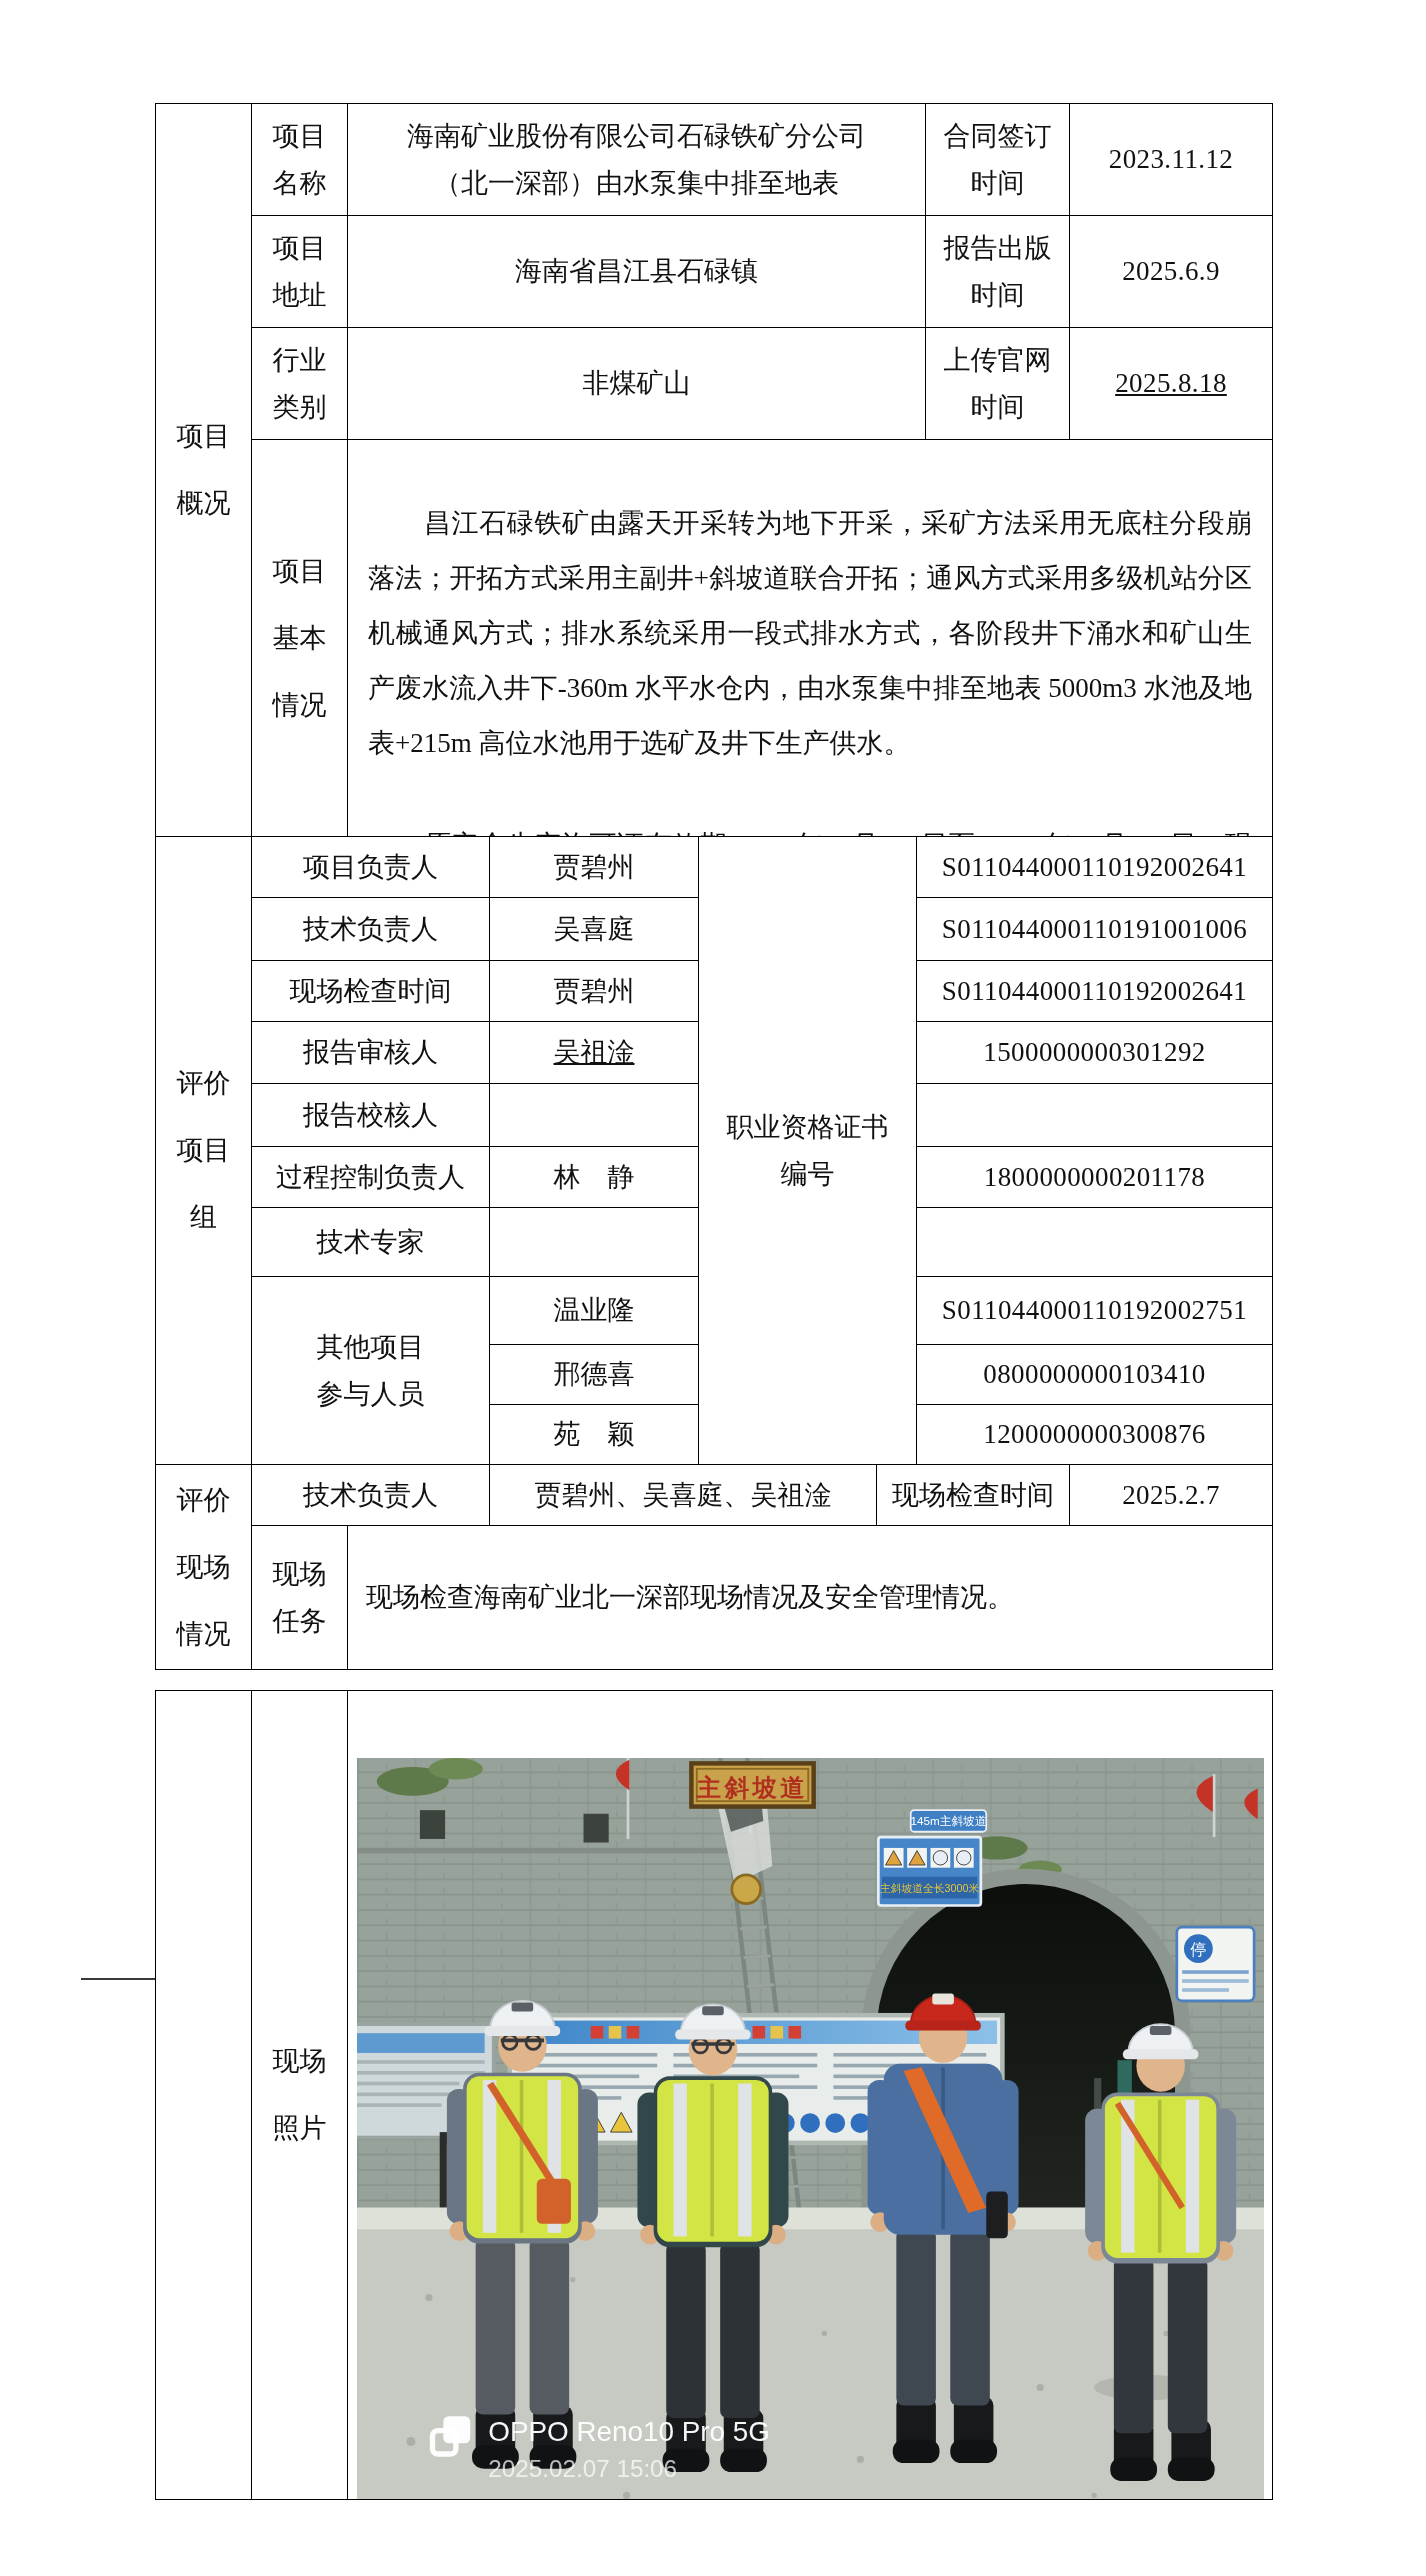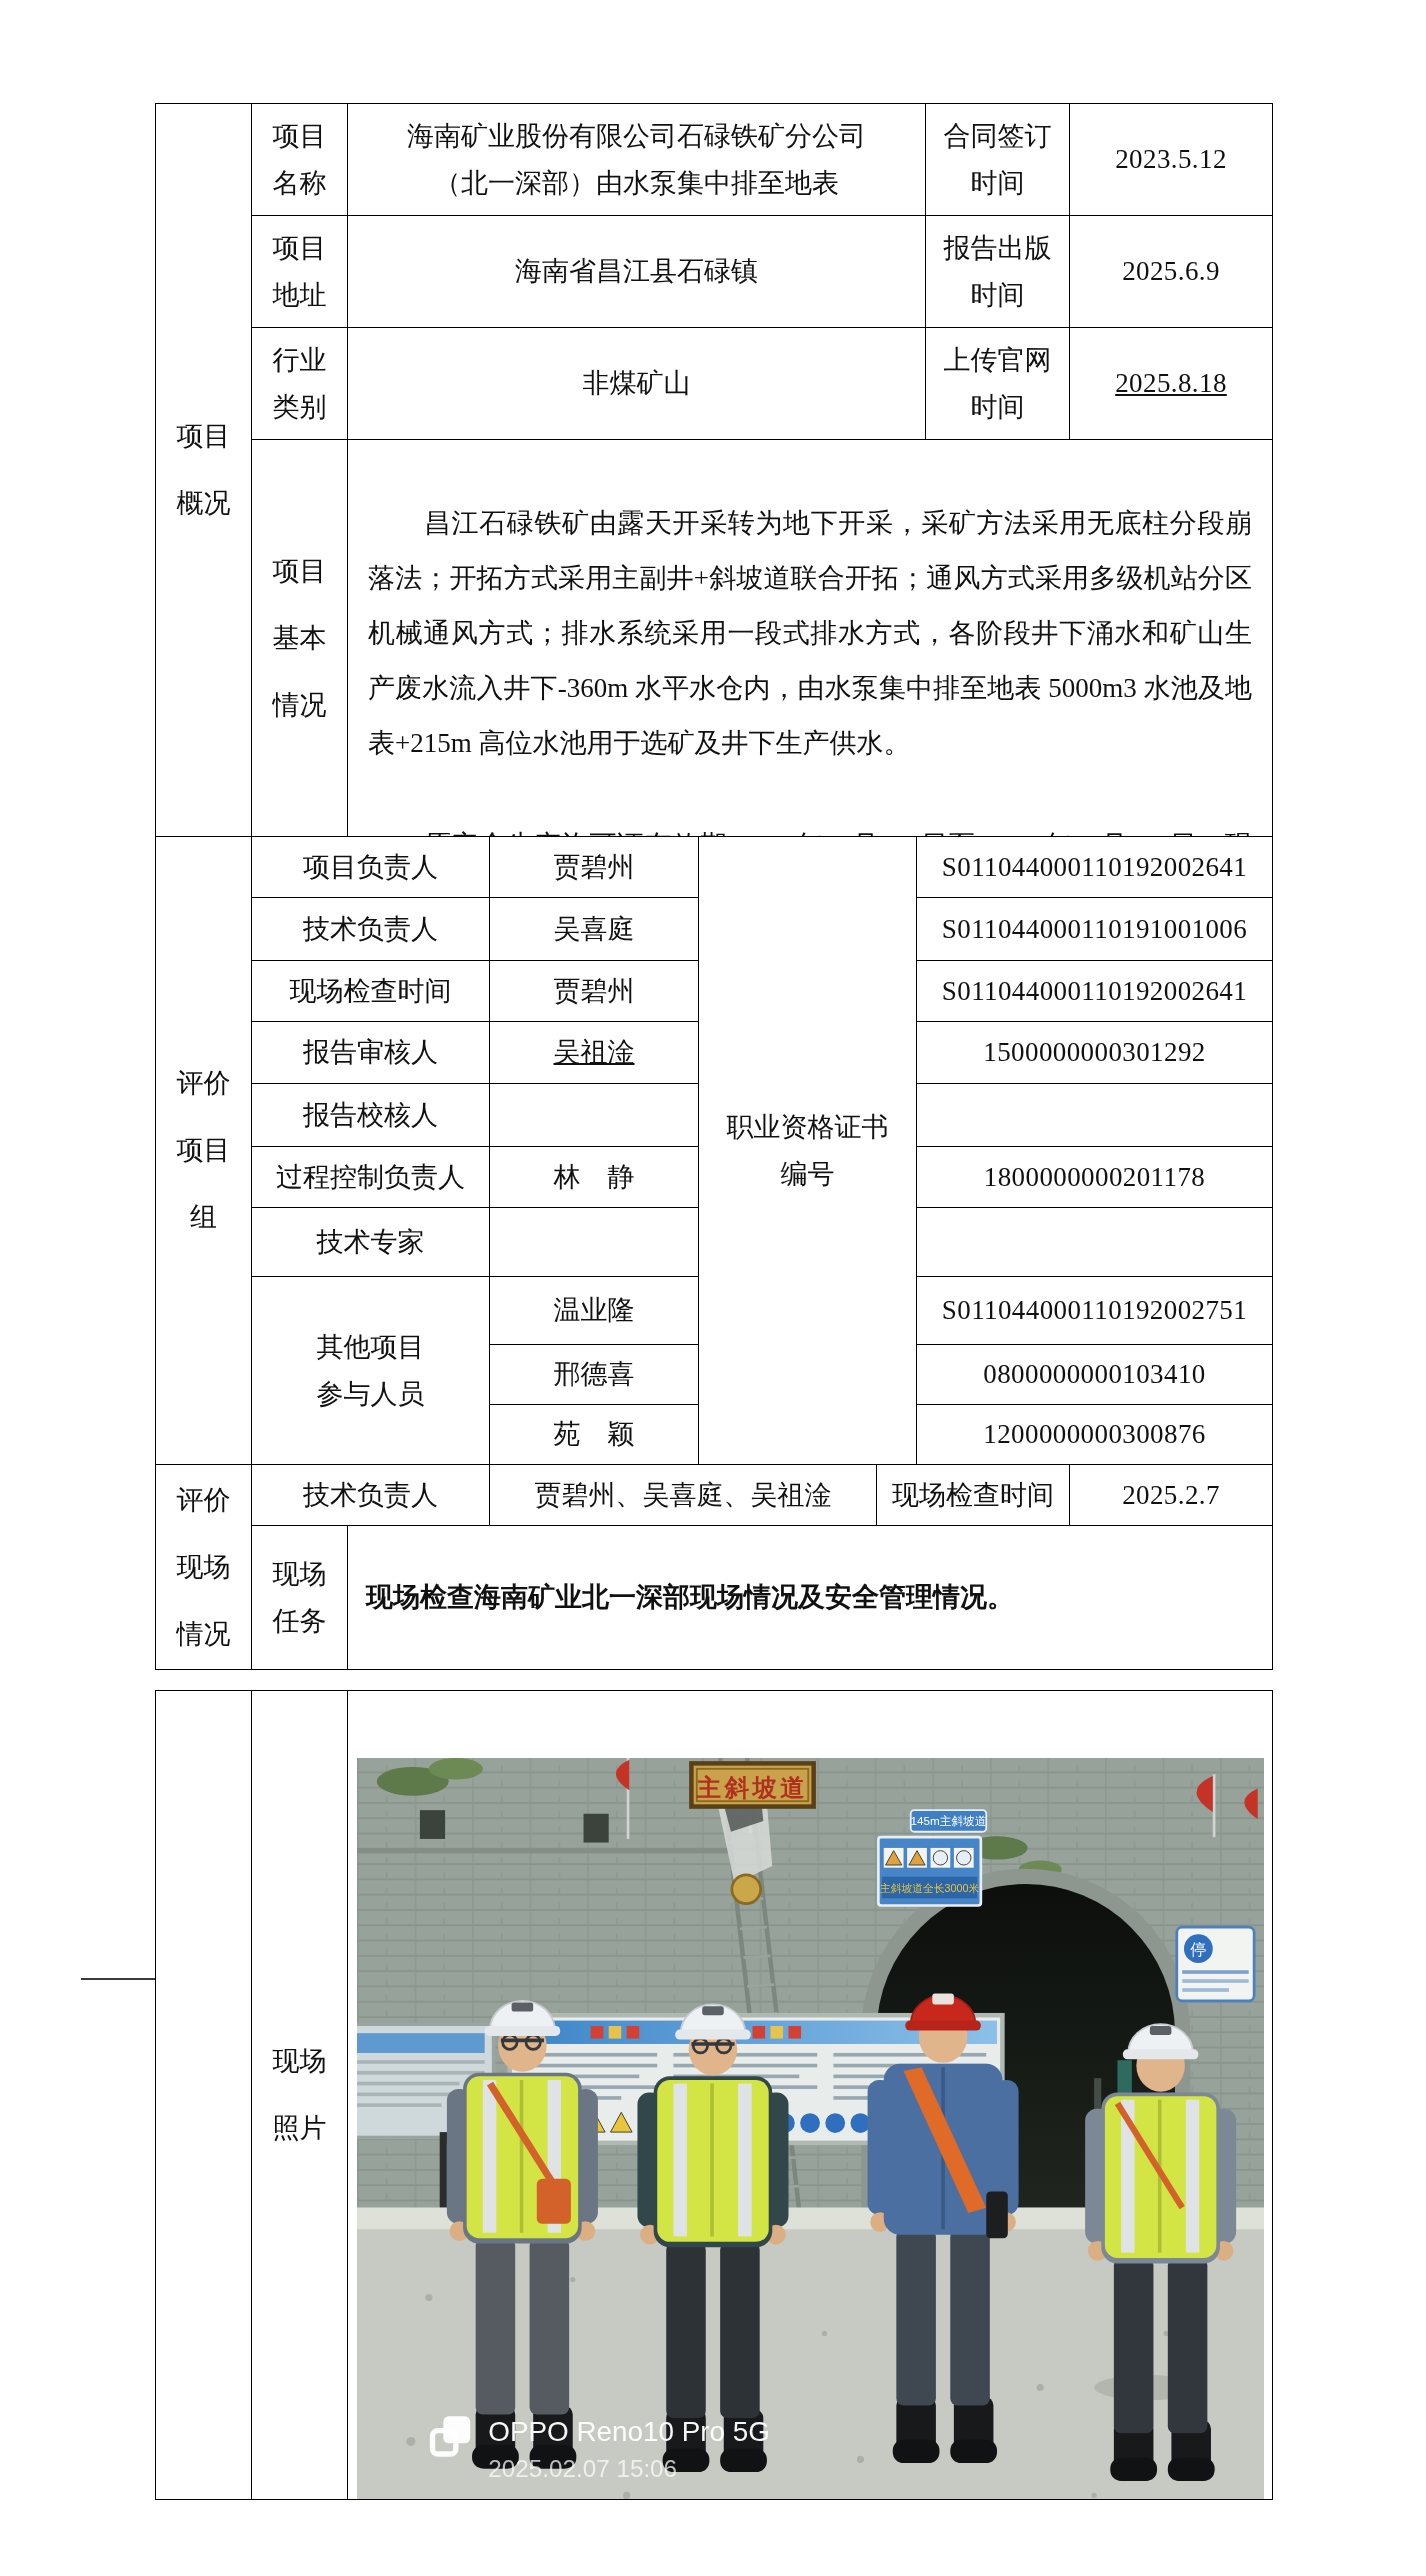--- a/index.html
+++ b/index.html
@@ -12,42 +12,42 @@
   .grid{display:grid;}
   .cell{
     border-right:1.8px solid #000;border-bottom:1.8px solid #000;box-sizing:border-box;
     display:flex;align-items:center;justify-content:center;text-align:center;
     white-space:pre-line;font-size:27px;line-height:47px;overflow:hidden;padding:1.8px 3.6px;
   }
   .vhead{line-height:67px;}
   .num{letter-spacing:0.4px;}
   .paracell{display:block;text-align:justify;padding:9px 20px 3px 20px;}
   .paracell p{margin:0;text-indent:56px;text-align:justify;font-size:27px;line-height:55px;}
-  .taskcell{justify-content:flex-start;text-align:right;padding-left:18px;font-weight:bold;}
+  .taskcell{justify-content:flex-start;text-align:right;padding-left:18px;}
   .photo-wrap{padding:0;position:relative;}
   .photo{position:absolute;left:9px;top:20px;width:907px;height:768px;}
   .photo svg{display:block;width:100%;height:100%;}
   .stray{position:absolute;background:#3a3a3a;}
 </style>
 </head>
 <body>
 
 <div class="tbl" style="left:155px;top:103px;width:1118px;">
 
   <div class="grid" style="grid-template-columns:96px 96px 578px 144px 203px;grid-template-rows:112px 112px 112px 397px;">
     <div class="cell vhead" style="grid-row:1/5;grid-column:1;">项目
 概况</div>
 
     <div class="cell" style="grid-row:1;grid-column:2;">项目
 名称</div>
     <div class="cell" style="grid-row:1;grid-column:3;">海南矿业股份有限公司石碌铁矿分公司
 （北一深部）由水泵集中排至地表</div>
     <div class="cell" style="grid-row:1;grid-column:4;">合同签订
 时间</div>
-    <div class="cell num" style="grid-row:1;grid-column:5;">2023.5.12</div>
+    <div class="cell num" style="grid-row:1;grid-column:5;">2023.11.12</div>
 
     <div class="cell" style="grid-row:2;grid-column:2;">项目
 地址</div>
     <div class="cell" style="grid-row:2;grid-column:3;">海南省昌江县石碌镇</div>
     <div class="cell" style="grid-row:2;grid-column:4;">报告出版
 时间</div>
     <div class="cell num" style="grid-row:2;grid-column:5;">2025.6.9</div>
 
     <div class="cell" style="grid-row:3;grid-column:2;">行业
 类别</div>

